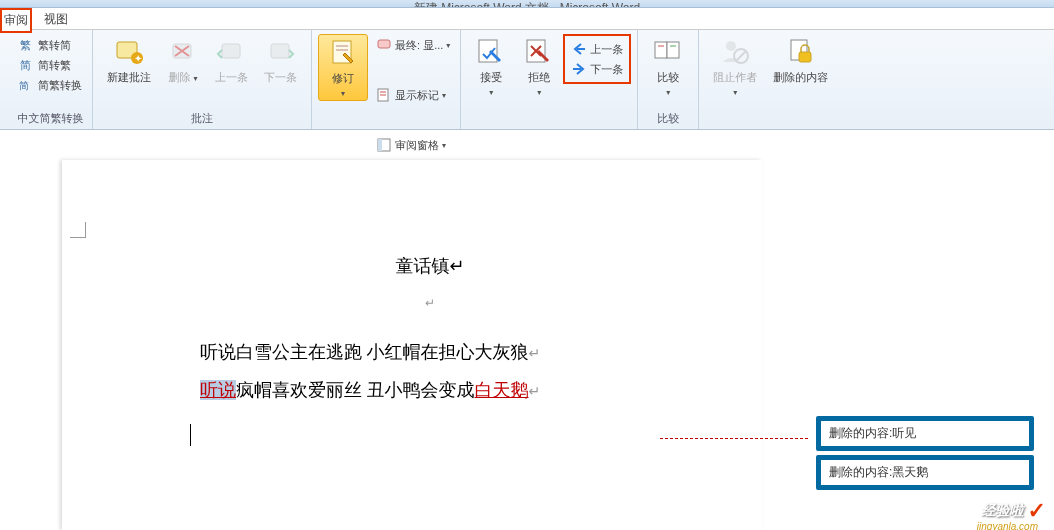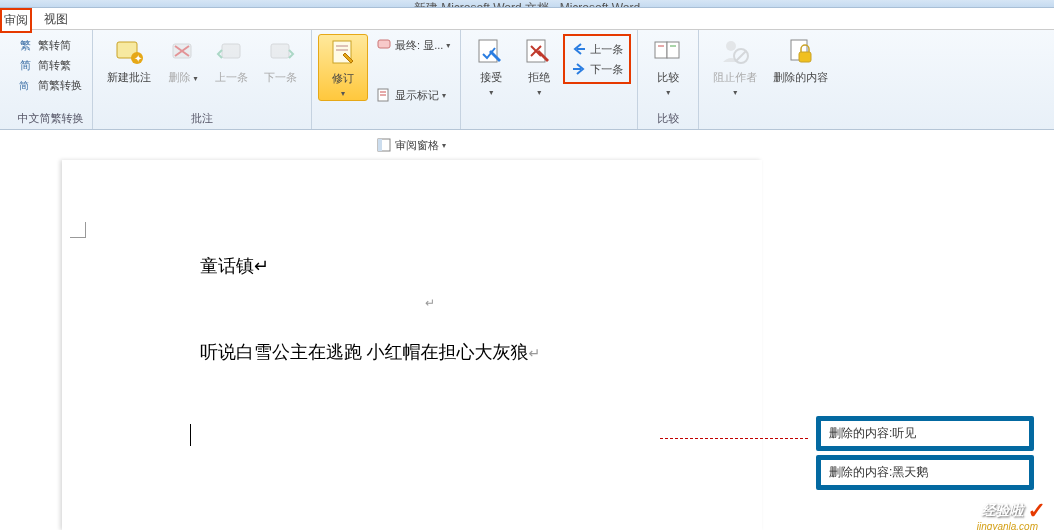--- a/index.html
+++ b/index.html
@@ -30,21 +30,21 @@
     
     .tracking-btn { background: linear-gradient(to bottom, #ffe89b, #ffc83d); border: 1px solid #e6a817; border-radius: 3px; }
     
     .dropdown-arrow { font-size: 8px; color: #555; }
     
     .document-area { position: relative; height: 400px; display: flex; }
     .page-shadow { position: absolute; left: 62px; top: 30px; width: 700px; height: 370px; background: #fff; box-shadow: -2px 0 4px rgba(0,0,0,0.15); }
     .ruler-corner { position: absolute; left: 70px; top: 92px; width: 16px; height: 16px; border-right: 1px solid #999; border-bottom: 1px solid #999; }
     
     .doc-content { position: absolute; left: 200px; top: 124px; width: 460px; }
-    .doc-title { text-align: left; font-size: 18px; font-family: SimSun; color: #000; margin-bottom: 18px; }
+    .doc-title { text-align: center; font-size: 18px; font-family: SimSun; color: #000; margin-bottom: 18px; }
     .doc-para-mark { text-align: center; font-size: 12px; color: #999; margin-bottom: 30px; }
     .doc-line { font-size: 18px; font-family: SimSun; color: #000; margin-bottom: 14px; white-space: nowrap; }
     .doc-line .para-mark { color: #999; font-size: 14px; }
     .tracked-ins { color: #c00000; text-decoration: underline; }
     .tracked-sel { background: #b8cce4; color: #c00000; text-decoration: underline; }
     .cursor-line { position: absolute; left: 190px; top: 294px; width: 1px; height: 22px; background: #000; }
     
     .change-line { position: absolute; left: 660px; top: 308px; height: 0; border-top: 1px dashed #c00000; width: 148px; }
     
     .revision-panel { position: absolute; right: 20px; top: 286px; width: 218px; }
@@ -292,20 +292,21 @@
 </div>
 
 <div class="document-area">
   <div class="page-shadow"></div>
   <div class="ruler-corner"></div>
 
   <div class="doc-content">
     <div class="doc-title"><span>童话镇</span><span class="para-mark">↵</span></div>
     <div class="doc-para-mark">↵</div>
     <div class="doc-line"><span>听说白雪公主在逃跑  小红帽在担心大灰狼</span><span class="para-mark">↵</span></div>
+    <div class="doc-line"><span class="tracked-sel">听说</span><span>疯帽喜欢爱丽丝  丑小鸭会变成</span><span class="tracked-ins">白天鹅</span><span class="para-mark">↵</span></div>
   </div>
 
   <div class="cursor-line"></div>
   <div class="change-line"></div>
 
   <div class="revision-panel">
     <div class="balloon">删除的内容:听见</div>
     <div class="balloon">删除的内容:黑天鹅</div>
   </div>
 

